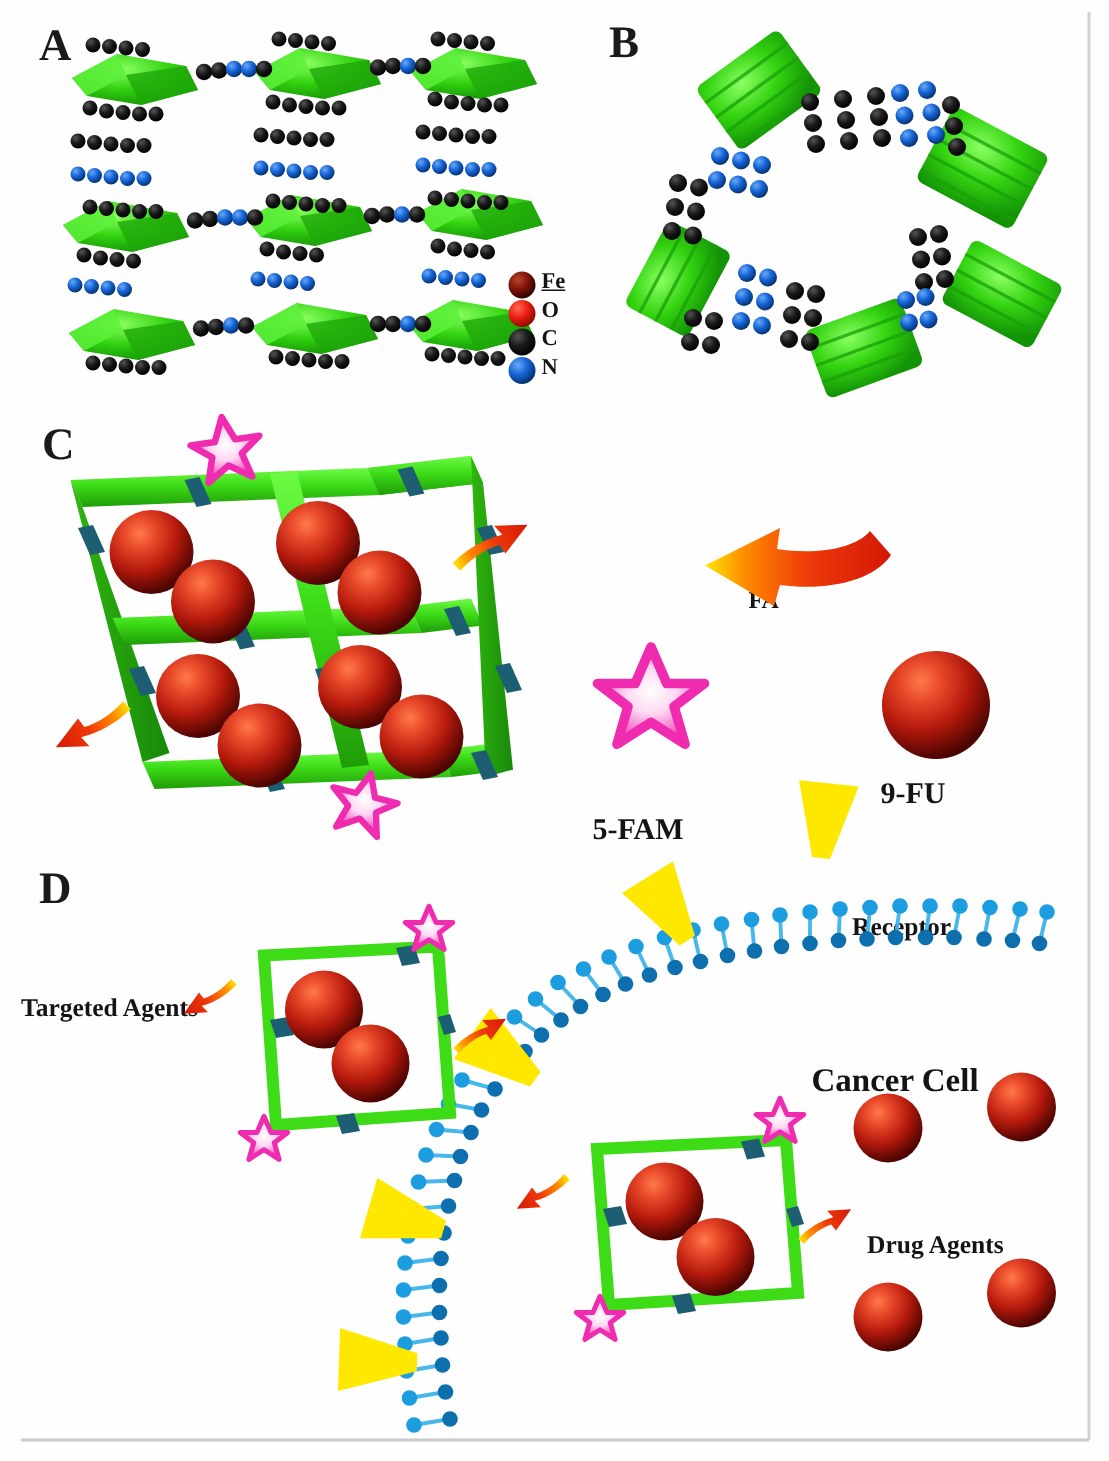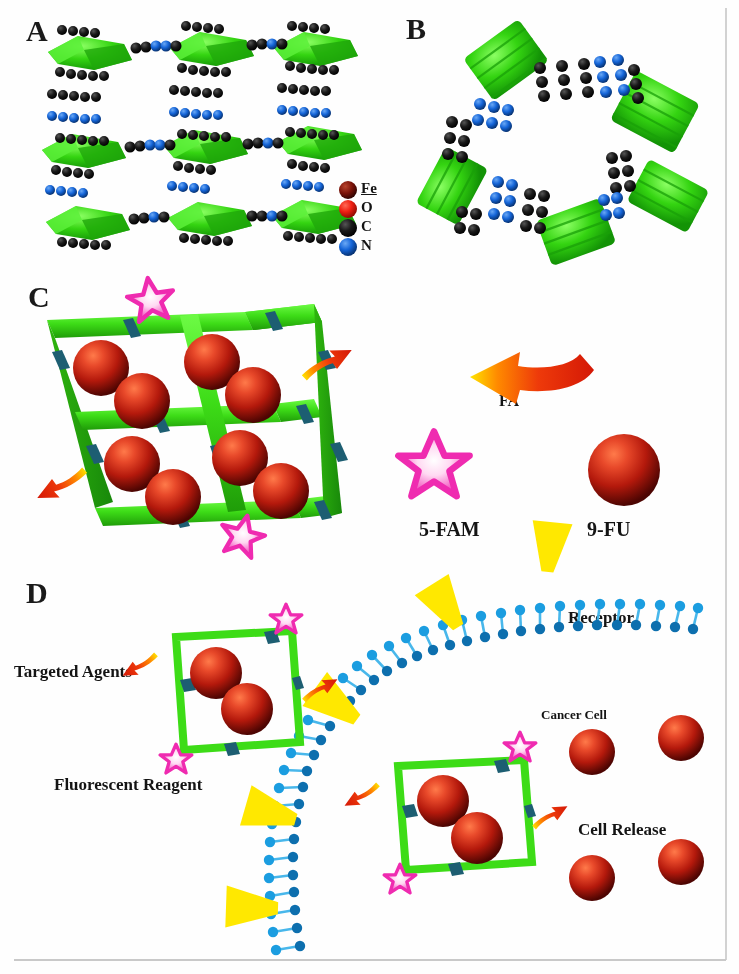--- a/index.html
+++ b/index.html
@@ -782,24 +782,23 @@
   <div class="panel-label" style="left:406px;top:12px;">B</div>
   <div class="panel-label" style="left:28px;top:280px;">C</div>
   <div class="panel-label" style="left:26px;top:576px;">D</div>
 
   <div class="fig-text" style="left:361px;top:180px;font-size:15px;text-decoration:underline;">Fe</div>
   <div class="fig-text" style="left:361px;top:199px;font-size:15px;">O</div>
   <div class="fig-text" style="left:361px;top:218px;font-size:15px;">C</div>
   <div class="fig-text" style="left:361px;top:237px;font-size:15px;">N</div>
 
   <div class="fig-text" style="left:499px;top:392px;font-size:16px;">FA</div>
-  <div class="fig-text" style="left:395px;top:518px;font-size:20px;margin-left:24px;">5-FAM</div>
+  <div class="fig-text" style="left:395px;top:542px;font-size:20px;">5-FAM</div>
   <div class="fig-text" style="left:587px;top:518px;font-size:20px;">9-FU</div>
 
   <div class="fig-text" style="left:14px;top:662px;font-size:17px;">Targeted Agents</div>
-  <div class="fig-text" style="left:54px;top:775px;font-size:17px;">Fluorescent Reagent</div>
   <div class="fig-text" style="left:568px;top:608px;font-size:17px;">Receptor</div>
-  <div class="fig-text" style="left:541px;top:707px;font-size:13px;">Cancer Cell</div>
-  <div class="fig-text" style="left:578px;top:820px;font-size:17px;">Cell Release</div>
+  <div class="fig-text" style="left:541px;top:707px;font-size:22px;">Cancer Cell</div>
+  <div class="fig-text" style="left:578px;top:820px;font-size:17px;">Drug Agents</div>
 
   <div class="right-rule"></div>
   <div class="bottom-rule"></div>
 </div>
 
 </body></html>

